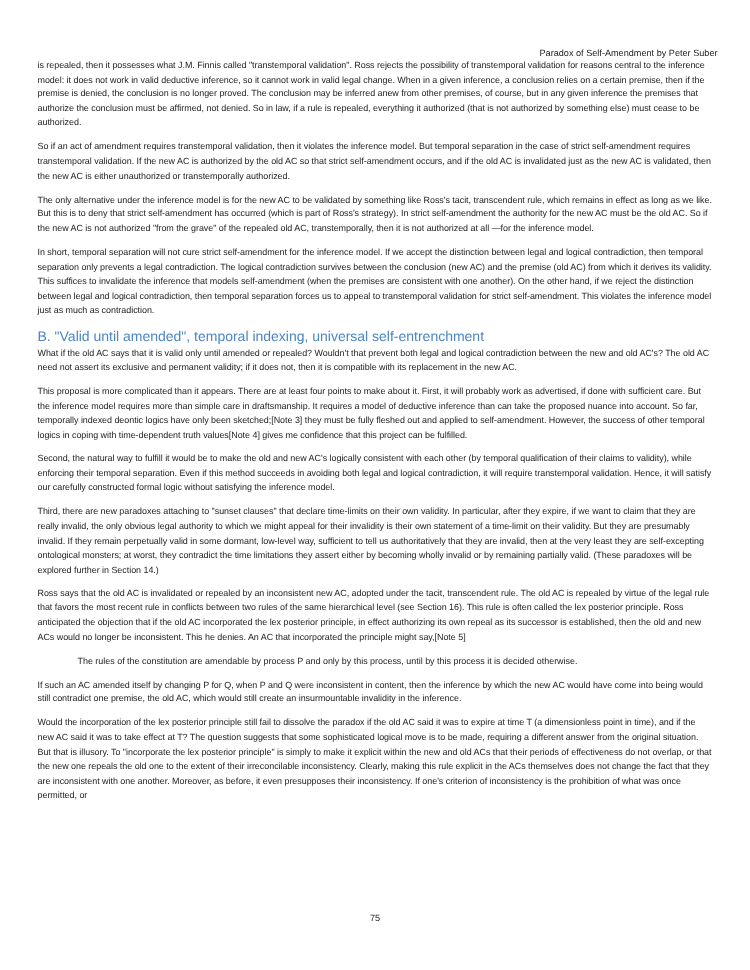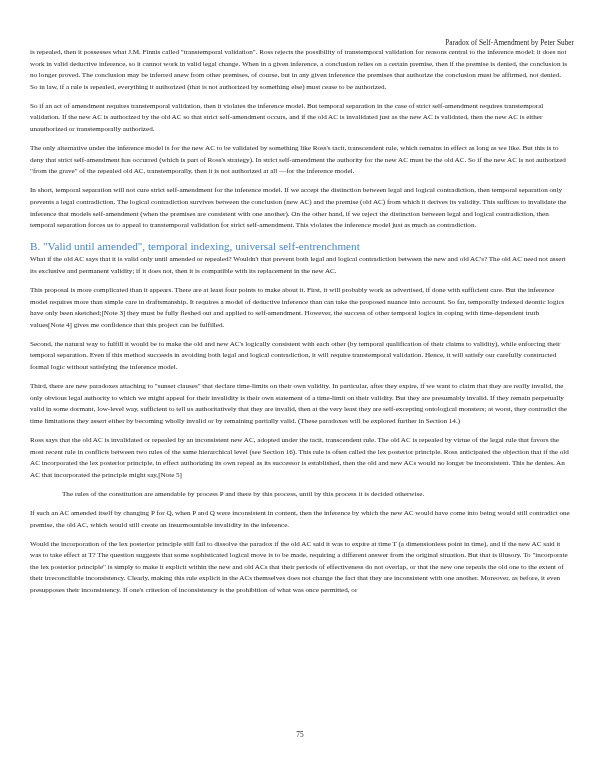--- a/index.html
+++ b/index.html
@@ -1,21 +1,21 @@
 <!DOCTYPE html>
 <html><head>
   <meta charset="utf-8">
   <style>
     html, body { margin: 0; padding: 0; background: #ffffff; }
     body {
       width: 600px; height: 776px; overflow: hidden; position: relative;
       font-family: "Liberation Sans", "DejaVu Sans", sans-serif;
       color: #222222;
     }
-    .page { position: absolute; left: 0; top: 0; width: 600px; height: 776px; font-family: Liberation Serif, serif; }
+    .page { position: absolute; left: 0; top: 0; width: 600px; height: 776px; }
     .running-header {
       position: absolute; top: 38px; right: 26px;
       font-size: 7.3px; line-height: 9px; color: #222;
       white-space: nowrap;
     }
     .content {
       position: absolute; left: 30px; top: 47px; width: 540px;
     }
     p.para {
       margin: 0 0 7.5px 0;
@@ -50,20 +50,20 @@
     <p class="para">In short, temporal separation will not cure strict self-amendment for the inference model. If we accept the distinction between legal and logical contradiction, then temporal separation only prevents a legal contradiction. The logical contradiction survives between the conclusion (new AC) and the premise (old AC) from which it derives its validity. This suffices to invalidate the inference that models self-amendment (when the premises are consistent with one another). On the other hand, if we reject the distinction between legal and logical contradiction, then temporal separation forces us to appeal to transtemporal validation for strict self-amendment. This violates the inference model just as much as contradiction.</p>
 
     <h2 class="section-heading">B. "Valid until amended", temporal indexing, universal self-entrenchment</h2>
 
     <p class="para">What if the old AC says that it is valid only until amended or repealed? Wouldn't that prevent both legal and logical contradiction between the new and old AC's? The old AC need not assert its exclusive and permanent validity; if it does not, then it is compatible with its replacement in the new AC.</p>
     <p class="para">This proposal is more complicated than it appears. There are at least four points to make about it. First, it will probably work as advertised, if done with sufficient care. But the inference model requires more than simple care in draftsmanship. It requires a model of deductive inference than can take the proposed nuance into account. So far, temporally indexed deontic logics have only been sketched;[Note 3] they must be fully fleshed out and applied to self-amendment. However, the success of other temporal logics in coping with time-dependent truth values[Note 4] gives me confidence that this project can be fulfilled.</p>
     <p class="para">Second, the natural way to fulfill it would be to make the old and new AC's logically consistent with each other (by temporal qualification of their claims to validity), while enforcing their temporal separation. Even if this method succeeds in avoiding both legal and logical contradiction, it will require transtemporal validation. Hence, it will satisfy our carefully constructed formal logic without satisfying the inference model.</p>
     <p class="para">Third, there are new paradoxes attaching to "sunset clauses" that declare time-limits on their own validity. In particular, after they expire, if we want to claim that they are really invalid, the only obvious legal authority to which we might appeal for their invalidity is their own statement of a time-limit on their validity. But they are presumably invalid. If they remain perpetually valid in some dormant, low-level way, sufficient to tell us authoritatively that they are invalid, then at the very least they are self-excepting ontological monsters; at worst, they contradict the time limitations they assert either by becoming wholly invalid or by remaining partially valid. (These paradoxes will be explored further in Section 14.)</p>
     <p class="para">Ross says that the old AC is invalidated or repealed by an inconsistent new AC, adopted under the tacit, transcendent rule. The old AC is repealed by virtue of the legal rule that favors the most recent rule in conflicts between two rules of the same hierarchical level (see Section 16). This rule is often called the lex posterior principle. Ross anticipated the objection that if the old AC incorporated the lex posterior principle, in effect authorizing its own repeal as its successor is established, then the old and new ACs would no longer be inconsistent. This he denies. An AC that incorporated the principle might say,[Note 5]</p>
 
-    <p class="quote">The rules of the constitution are amendable by process P and there by this process, until by this process it is decided otherwise.</p>
+    <p class="quote">The rules of the constitution are amendable by process P and only by this process, until by this process it is decided otherwise.</p>
 
     <p class="para">If such an AC amended itself by changing P for Q, when P and Q were inconsistent in content, then the inference by which the new AC would have come into being would still contradict one premise, the old AC, which would still create an insurmountable invalidity in the inference.</p>
     <p class="para">Would the incorporation of the lex posterior principle still fail to dissolve the paradox if the old AC said it was to expire at time T (a dimensionless point in time), and if the new AC said it was to take effect at T? The question suggests that some sophisticated logical move is to be made, requiring a different answer from the original situation. But that is illusory. To "incorporate the lex posterior principle" is simply to make it explicit within the new and old ACs that their periods of effectiveness do not overlap, or that the new one repeals the old one to the extent of their irreconcilable inconsistency. Clearly, making this rule explicit in the ACs themselves does not change the fact that they are inconsistent with one another. Moreover, as before, it even presupposes their inconsistency. If one's criterion of inconsistency is the prohibition of what was once permitted, or</p>
   </div>
 
   <div class="page-number">75</div>
 </div>
 
 </body></html>

